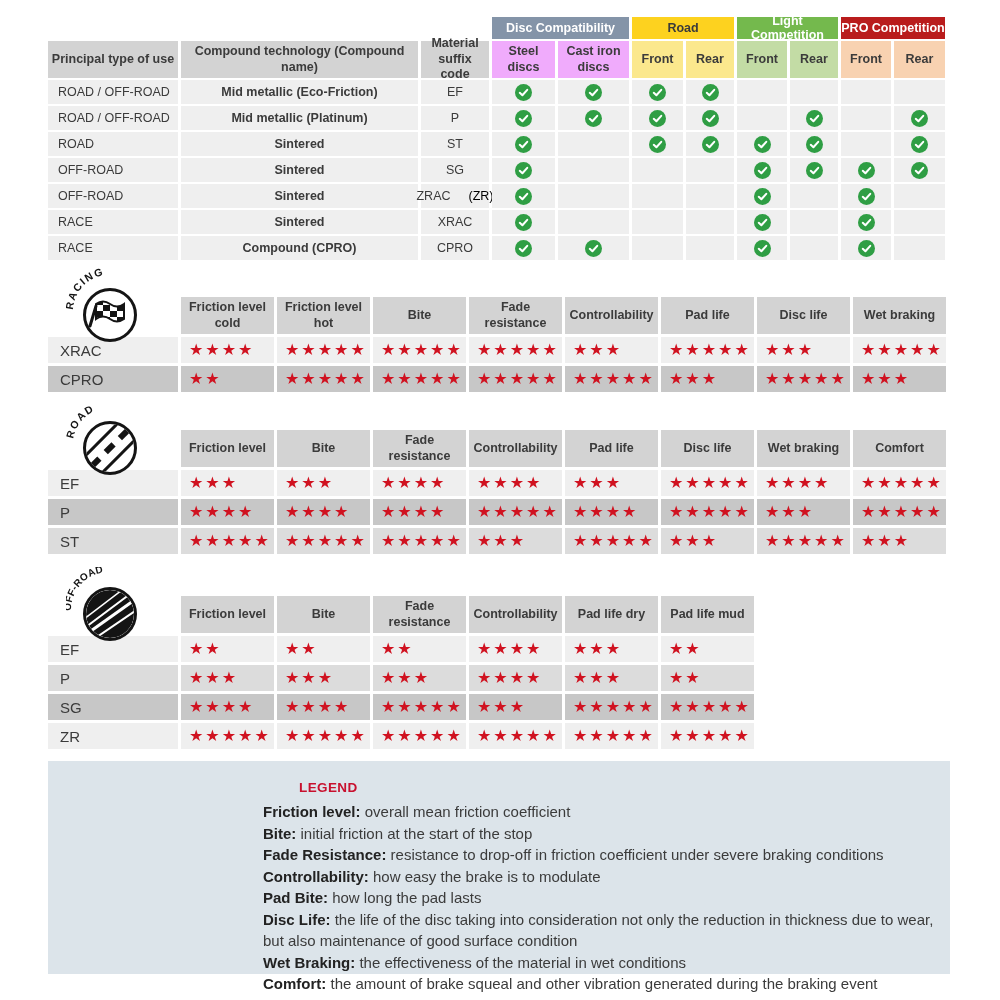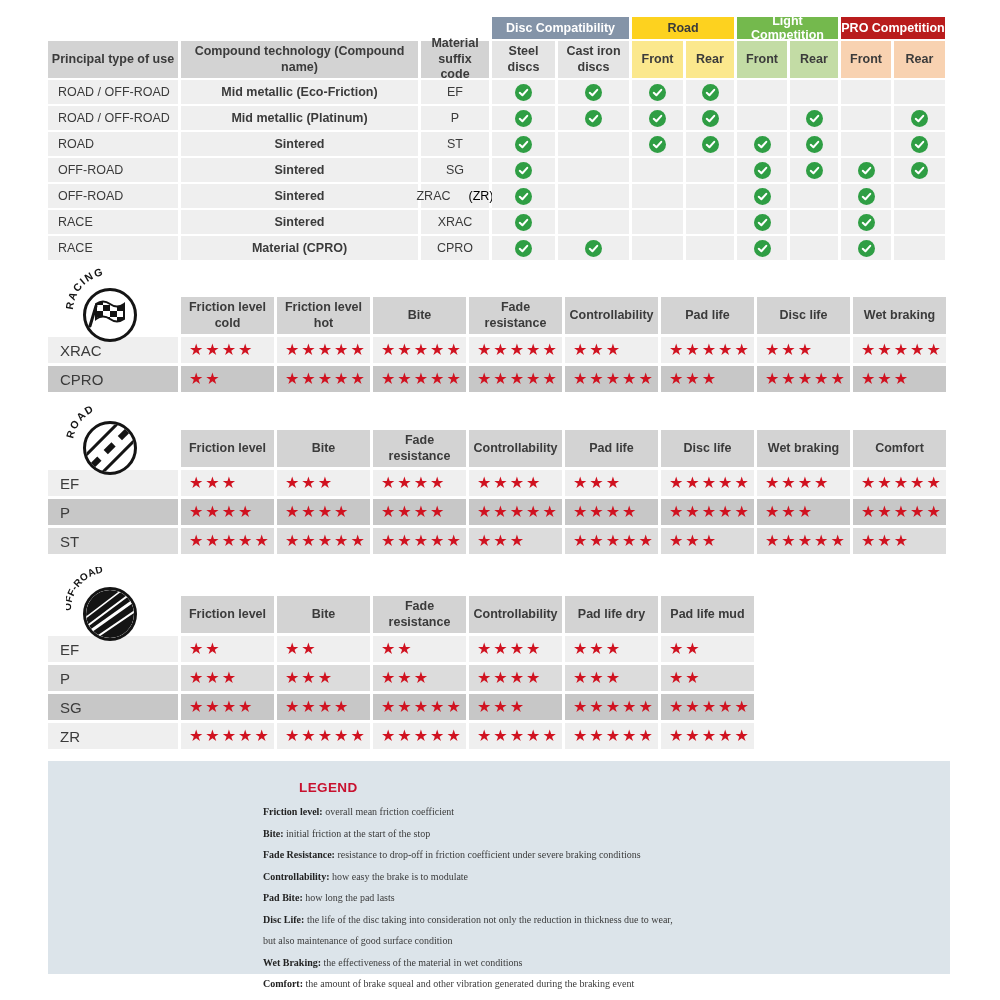--- a/index.html
+++ b/index.html
@@ -8,21 +8,21 @@
 
   
   .trow{display:grid;grid-template-columns:130px 237px 68px 63px 71px 51px 48px 50px 48px 50px 51px;gap:0 3px;margin-bottom:2px;}
   .cell{display:flex;align-items:center;justify-content:center;text-align:center;box-sizing:border-box;}
   .gcell{height:22px;font-weight:bold;font-size:12.5px;}
   .g-slate{background:#8494a8;color:#fff;}
   .g-yellow{background:#fdd21f;color:#3b3b3b;}
   .g-green{background:#74b94d;color:#fff;}
   .g-orange{background:#b91c1c;color:#fff;}
   .hcell{height:37px;background:#d3d3d3;font-weight:bold;font-size:12.5px;line-height:1.25;padding:0 2px;}
-  .t-slate{background:#e5e5e5;}
+  .t-slate{background:#f0abfc;}
   .t-yellow{background:#fbe88d;}
   .t-green{background:#c3dca5;}
   .t-orange{background:#f8d2b1;}
   .dcell{height:24px;background:#efefef;font-size:12.5px;}
   .use-cell{justify-content:flex-start;text-align:left;padding-left:10px;}
   .compound-cell{font-weight:bold;}
   .code-cell{font-weight:normal;}
   .code-note{color:#000000;margin-left:18px;}
   .check{width:17px;height:17px;display:block;}
 
@@ -39,21 +39,21 @@
   .slabel{display:flex;align-items:center;padding-left:12px;font-size:15px;height:26px;box-sizing:border-box;}
   .scell{display:flex;align-items:center;padding-left:8px;height:26px;box-sizing:border-box;}
   .stars{color:#d01220;font-size:16px;letter-spacing:2px;line-height:1;white-space:nowrap;}
   .r-light{background:#efefef;}
   .r-medium{background:#dcdcdc;}
   .r-dark{background:#c7c7c7;}
 
   
   .legend{margin-top:12px;background:#dce4ea;height:213px;box-sizing:border-box;padding:19px 12px 0 215px;}
   .legend-title{color:#c8102e;font-weight:bold;font-size:13.5px;letter-spacing:.4px;margin-bottom:6px;padding-left:36px;}
-  .legend-item{font-size:10px;line-height:21.5px;white-space:pre-line;color:#3b3b3b;font-family:Liberation Serif, serif;}
+  .legend-item{font-size:15px;line-height:21.5px;white-space:pre-line;color:#3b3b3b;}
   .legend-item b{color:#222;}
 </style>
 </head>
 <body>
 
 <div class="page">
 
   <div id="compat">
       <div class="trow">
         <div style="grid-column: 1 / 4;"></div>
@@ -283,21 +283,21 @@
         <div class="cell dcell check-cell">
           <svg class="check" viewBox="0 0 20 20">
             <circle cx="10" cy="10" r="10" fill="#2f9e44"></circle>
             <path d="M5.6 10.4 8.7 13.2 14.4 6.9" fill="none" stroke="#fff" stroke-width="2.4" stroke-linecap="round" stroke-linejoin="round"></path>
           </svg>
         </div>
         <div class="cell dcell check-cell"></div>
       </div>
       <div class="trow">
         <div class="cell dcell use-cell">RACE</div>
-        <div class="cell dcell compound-cell">Material (CPRO)</div>
+        <div class="cell dcell compound-cell">Compound (CPRO)</div>
         <div class="cell dcell code-cell">CPRO</div>
         <div class="cell dcell check-cell">
           <svg class="check" viewBox="0 0 20 20">
             <circle cx="10" cy="10" r="10" fill="#2f9e44"></circle>
             <path d="M5.6 10.4 8.7 13.2 14.4 6.9" fill="none" stroke="#fff" stroke-width="2.4" stroke-linecap="round" stroke-linejoin="round"></path>
           </svg>
         </div>
         <div class="cell dcell check-cell">
           <svg class="check" viewBox="0 0 20 20">
             <circle cx="10" cy="10" r="10" fill="#2f9e44"></circle>

